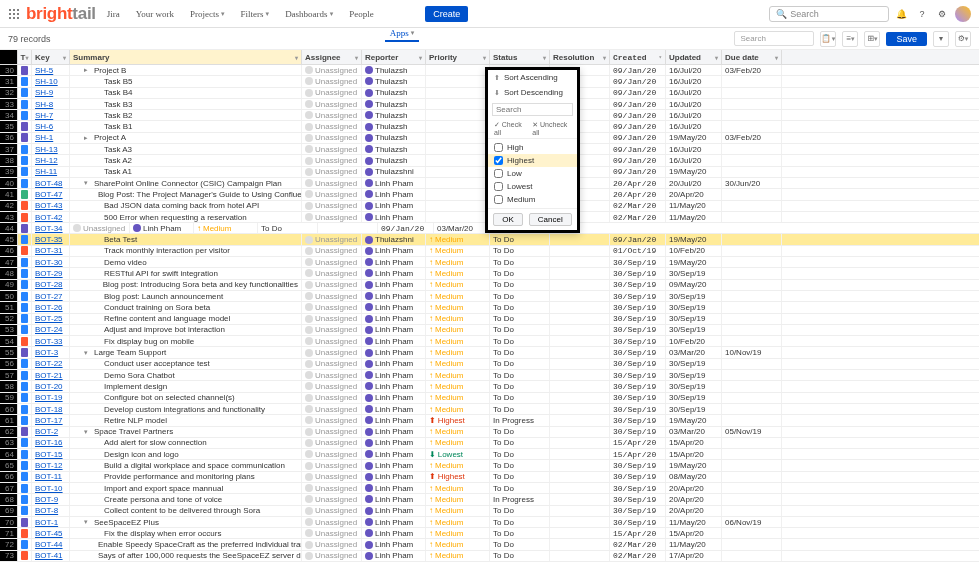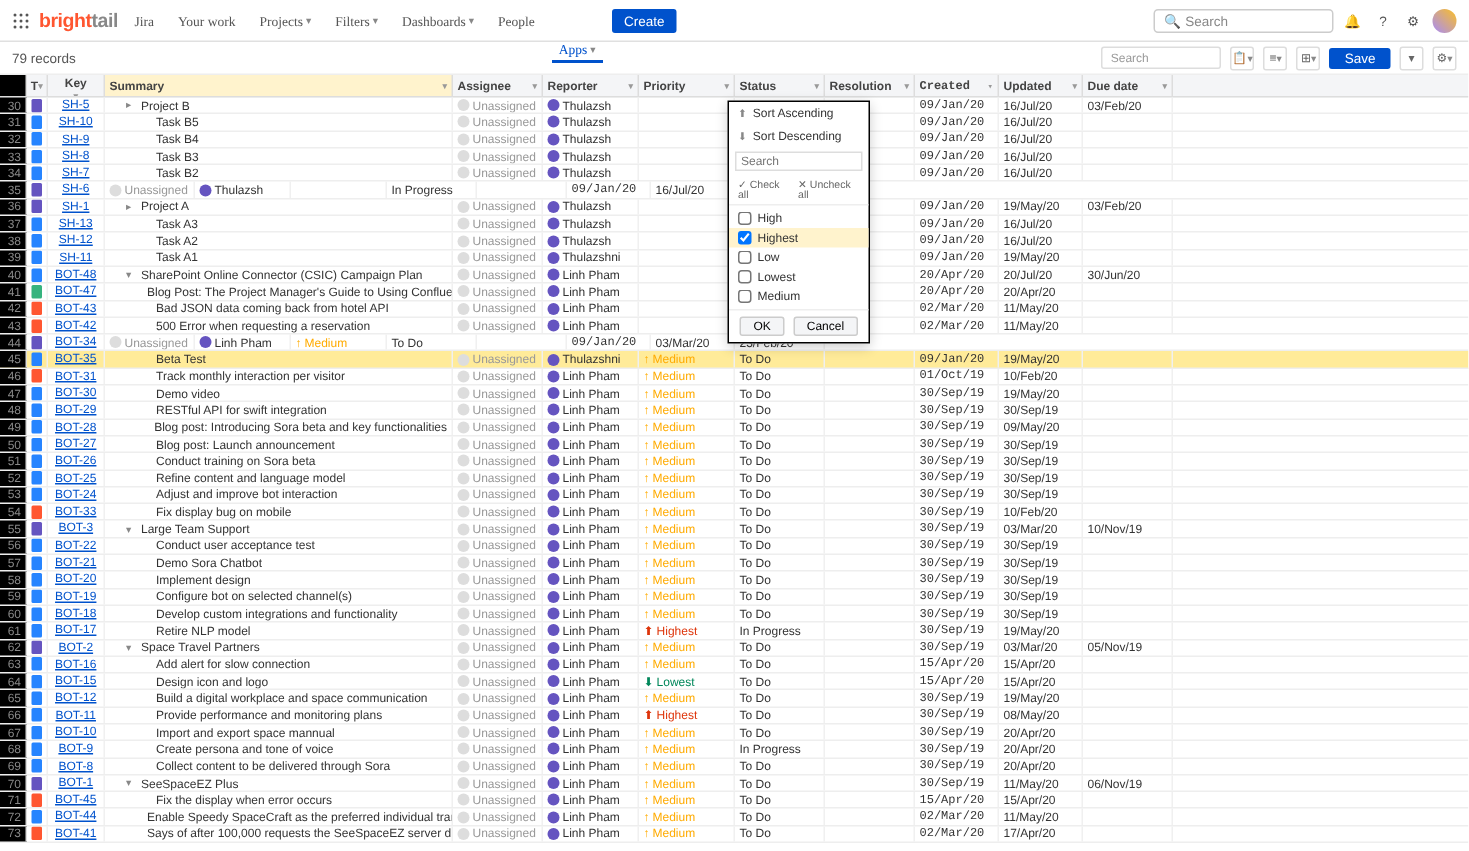--- a/index.html
+++ b/index.html
@@ -1,19 +1,19 @@
 <!DOCTYPE html>
 <html><head>
 <meta charset="utf-8">
 <style>
 * { box-sizing: border-box; margin: 0; padding: 0; }
 body { font-family: -apple-system, BlinkMacSystemFont, "Segoe UI", Arial, sans-serif; font-size: 9px; background: #fff; width: 979px; height: 567px; overflow: hidden; color: #333; }
 .topnav { display:flex; align-items:center; height:28px; padding:0 8px; border-bottom:1px solid #e0e0e0; background:#fff; gap:6px; }
 .app-grid { width:12px; height:12px; display:inline-block; }
-.logo { font-size:13px; font-weight:600; letter-spacing:-0.3px; }
+.logo { font-size:17px; font-weight:600; letter-spacing:-0.3px; }
 .logo .o { color:#ff5630; } .logo .rest { color:#888; }
 .nav-item { font-size:9px; color:#555; padding:2px 5px; cursor:pointer; display:flex; align-items:center; gap:2px;font-family:Liberation Serif, serif; }
 .nav-item.active { border-bottom:2px solid #0052cc; color:#0052cc;margin-top:40px; }
 .chev { font-size:7px; color:#888; }
 .btn-create { background:#0052cc; color:#fff; border:none; padding:3px 8px; border-radius:2px; font-size:9px; cursor:pointer; }
 .spacer { flex:1; }
 .search-box { border:1px solid #ccc; border-radius:3px; padding:2px 6px; width:120px; display:flex; align-items:center; gap:3px; font-size:9px; color:#888; }
 .topicon { width:14px; height:14px; border-radius:50%; display:inline-flex; align-items:center; justify-content:center; color:#555; cursor:pointer; }
 .avatar { width:16px; height:16px; border-radius:50%; background:linear-gradient(45deg,#a78bfa,#fbbf24); }
 .toolbar { display:flex; align-items:center; height:22px; padding:0 8px; gap:6px; border-bottom:1px solid #eee; }
@@ -24,21 +24,21 @@
 .grid { width:100%; }
 .header-row { display:flex; background:#f4f5f7; border-bottom:1px solid #ddd; height:15px; font-size:8px; font-weight:600; color:#444; }
 .hcell { border-right:1px solid #ddd; padding:1px 3px; display:flex; align-items:center; justify-content:space-between; overflow:hidden; white-space:nowrap; }
 .hcell .drop { font-size:6px; color:#999; }
 .hcell.sorted { background:#fff3cd; }
 .row { display:flex; height:11.3px; border-bottom:1px solid #eee; font-size:8px; color:#333; }
 .row.hl { background:#ffeb99; }
 .cell { border-right:1px solid #f0f0f0; padding:0 3px; overflow:hidden; white-space:nowrap; display:flex; align-items:center; gap:2px; }
 .c-num { width:18px; justify-content:flex-end; color:#888; background:#000000; border-right:1px solid #ddd; }
 .c-t { width:14px; justify-content:center; }
-.c-key { width:38px;flex-direction:column; }
+.c-key { width:38px; }
 .c-summary { width:232px; }
 .c-assignee { width:60px; }
 .c-reporter { width:64px; }
 .c-priority { width:64px; }
 .c-status { width:60px; }
 .c-resolution { width:60px; }
 .c-created { width:56px;font-family:Liberation Mono, monospace; }
 .c-updated { width:56px; }
 .c-duedate { width:60px; }
 .key-link { color:#0052cc; text-decoration:underline; cursor:pointer; }
@@ -46,21 +46,21 @@
 .t-story{background:#36b37e;} .t-bug{background:#ff5630;} .t-task{background:#2684ff;} .t-epic{background:#6554c0;}
 .indent-1{padding-left:14px;} .indent-2{padding-left:24px;}
 .exp { color:#888; font-size:7px; margin-right:2px; width:6px; display:inline-block; }
 .unass { color:#999; display:flex; align-items:center; gap:2px; }
 .unass::before{content:"";width:8px;height:8px;border-radius:50%;background:#ddd;display:inline-block;}
 .assn { display:flex; align-items:center; gap:2px; }
 .assn::before{content:"";width:8px;height:8px;border-radius:50%;background:#6554c0;display:inline-block;}
 .pri { display:flex; align-items:center; gap:2px; }
 .pri-arrow { font-size:8px; }
 .pri-highest{color:#de350b;} .pri-medium{color:#ffab00;} .pri-lowest{color:#00875a;}
-.filter-popup { position:absolute; left:485px; top:67px; width:95px; background:#fff; border:1px solid #000000; box-shadow:0 2px 8px rgba(0,0,0,0.2); z-index:100; font-size:8px; }
+.filter-popup { position:absolute; left:485px; top:67px; width:95px; background:#fff; border:3px solid #000000; box-shadow:0 2px 8px rgba(0,0,0,0.2); z-index:100; font-size:8px; }
 .fp-item { padding:3px 6px; display:flex; align-items:center; gap:4px; cursor:pointer; }
 .fp-search { width:calc(100% - 8px); margin:3px 4px; border:1px solid #ddd; padding:1px 3px; font-size:8px; }
 .fp-checkall { padding:2px 6px; font-size:7px; color:#666; display:flex; gap:6px; border-bottom:1px solid #eee; }
 .fp-opts { padding:2px 0; }
 .fp-opt { padding:2px 6px; display:flex; align-items:center; gap:4px; cursor:pointer; }
 .fp-opt.sel { background:#fff3cd; }
 .fp-opt input { width:9px; height:9px; }
 .fp-btns { display:flex; justify-content:center; gap:6px; padding:4px; border-top:1px solid #eee; }
 .fp-btn { border:1px solid #ccc; background:#f4f5f7; padding:1px 8px; font-size:8px; border-radius:2px; cursor:pointer; }
 .sort-ic { font-size:7px; color:#888; }
@@ -288,20 +288,21 @@
         <div class="cell c-duedate"></div>
       </div>
       <div class="row">
         <div class="cell c-num">35</div>
         <div class="cell c-t">
           <span class="type-ic t-epic"></span>
         </div>
         <div class="cell c-key">
           <span class="key-link">SH-6</span>
         </div>
+        <div class="cell c-summary indent-2"><span class="exp"></span>Task B1</div>
         <div class="cell c-assignee">
           <span class="unass">Unassigned</span>
         </div>
         <div class="cell c-reporter">
           <span class="assn">Thulazsh</span>
         </div>
         <div class="cell c-priority"></div>
         <div class="cell c-status">In Progress</div>
         <div class="cell c-resolution"></div>
         <div class="cell c-created">09/Jan/20</div>

